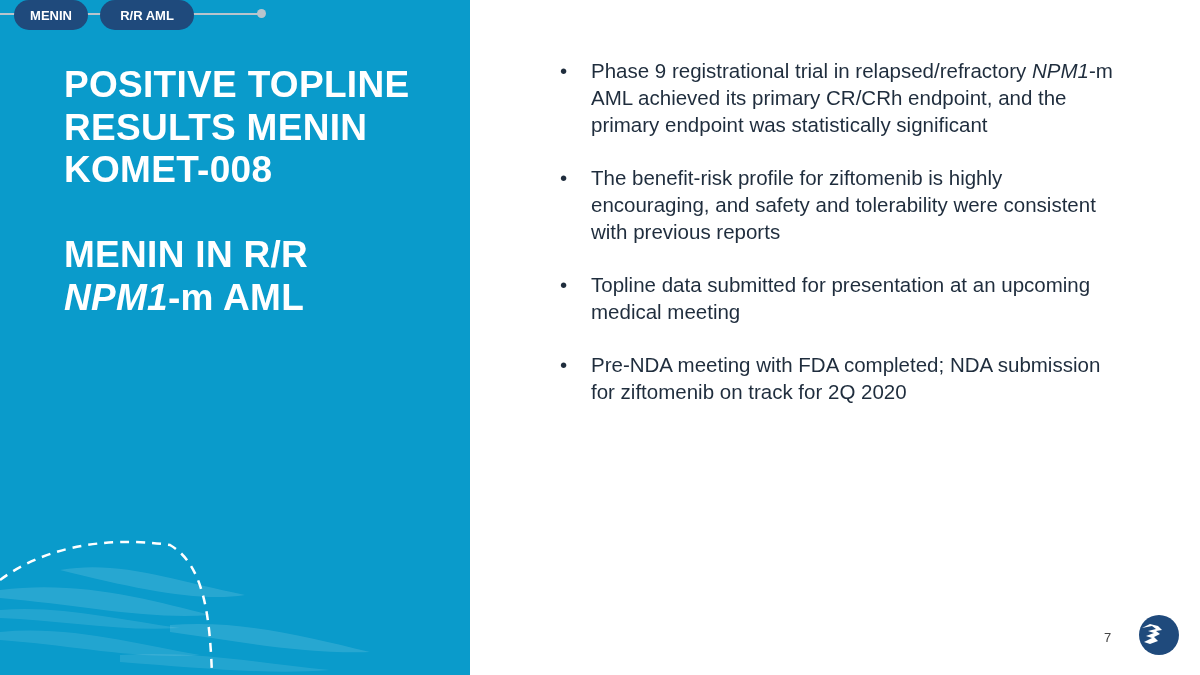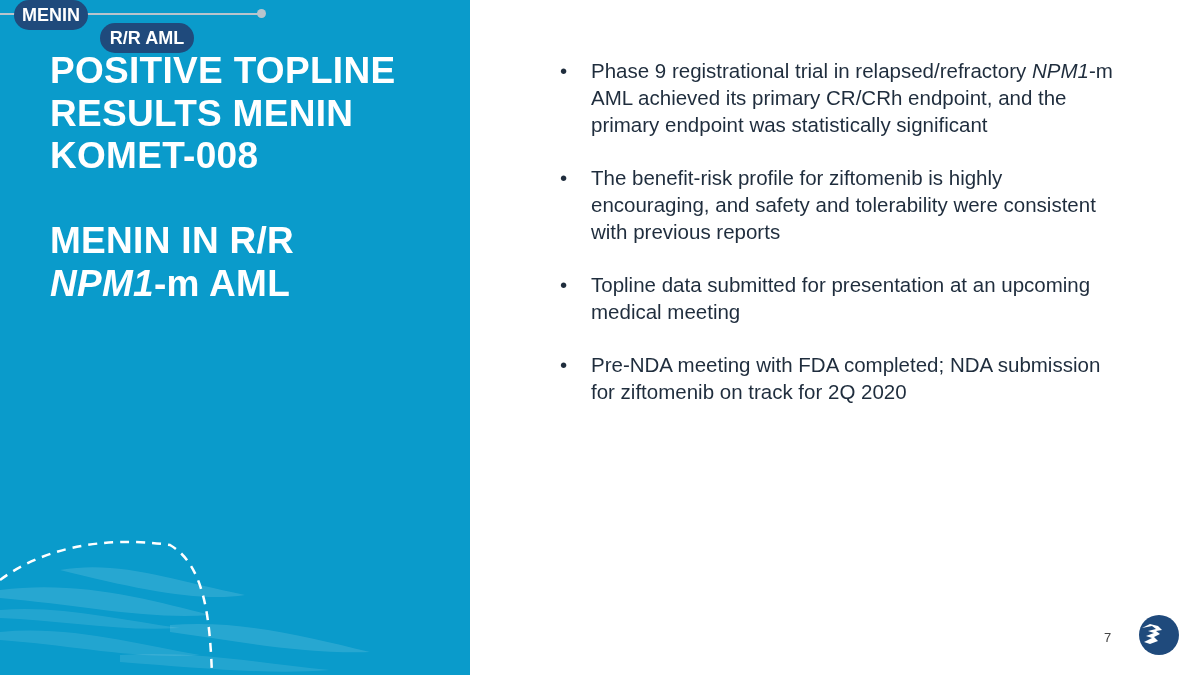--- a/index.html
+++ b/index.html
@@ -1,23 +1,23 @@
 <!DOCTYPE html>
 <html><head>
 <meta charset="utf-8">
 <style>
   html, body { margin: 0; padding: 0; }
   body { width: 1200px; height: 675px; position: relative; overflow: hidden; background: #ffffff; font-family: "Liberation Sans", sans-serif; }
   .left-panel { position: absolute; left: 0; top: 0; width: 470px; height: 675px; background: #0a9bcb; overflow: hidden; }
   .nav-line { position: absolute; left: 0; top: 13px; width: 262px; height: 2px; background: #b8c4cc; }
   .nav-dot { position: absolute; left: 257px; top: 9px; width: 9px; height: 9px; border-radius: 50%; background: #b8c4cc; }
-  .pill { position: absolute; top: 0; height: 30px; border-radius: 15px; background: #1f4a7c; color: #fff; font-weight: bold; font-size: 18px; display: flex; align-items: center; justify-content: center; }
+  .pill { position: absolute; top: 0; height: 30px; border-radius: 15px; background: #1f4a7c; color: #fff; font-weight: bold; font-size: 13px; display: flex; align-items: center; justify-content: center; }
   .pill-menin { left: 14px; width: 74px; }
-  .pill-rraml { left: 100px; width: 94px; margin-top: 23px; }
-  .title { position: absolute; left: 48px; top: 48px; margin: 2px; color: #fff; font-weight: bold; font-size: 37px; line-height: 42.5px; letter-spacing: 0.3px; }
+  .pill-rraml { left: 100px; width: 94px; }
+  .title { position: absolute; left: 48px; top: 48px; margin: 16px; color: #fff; font-weight: bold; font-size: 37px; line-height: 42.5px; letter-spacing: 0.3px; }
   .title i { font-style: italic; }
   .waves { position: absolute; left: 0; top: 520px; }
   .bullets { position: absolute; left: 560px; top: 57px; width: 560px; margin: 0; padding: 0; list-style: none; color: #1f2d3d; font-size: 20.5px; line-height: 27px; }
   .bullets li { position: relative; padding-left: 31px; margin-bottom: 26px; }
   .bullets li .bullet { position: absolute; left: 0; top: 0; }
   .page-num { position: absolute; left: 1104px; top: 630px; font-size: 13px; color: #444; }
   .logo { position: absolute; left: 1138px; top: 614px; }
 </style>
 </head>
 <body>

